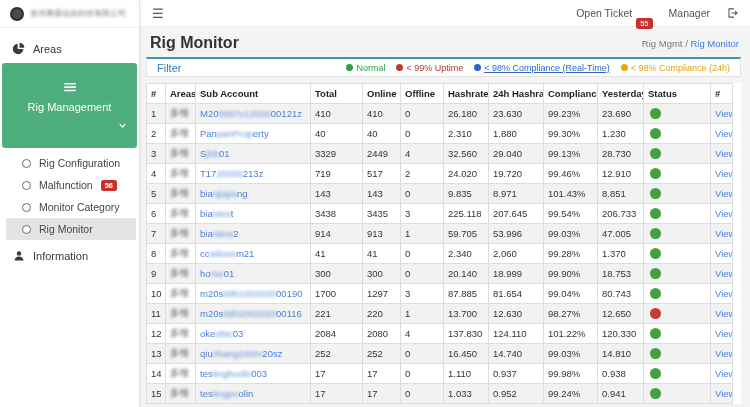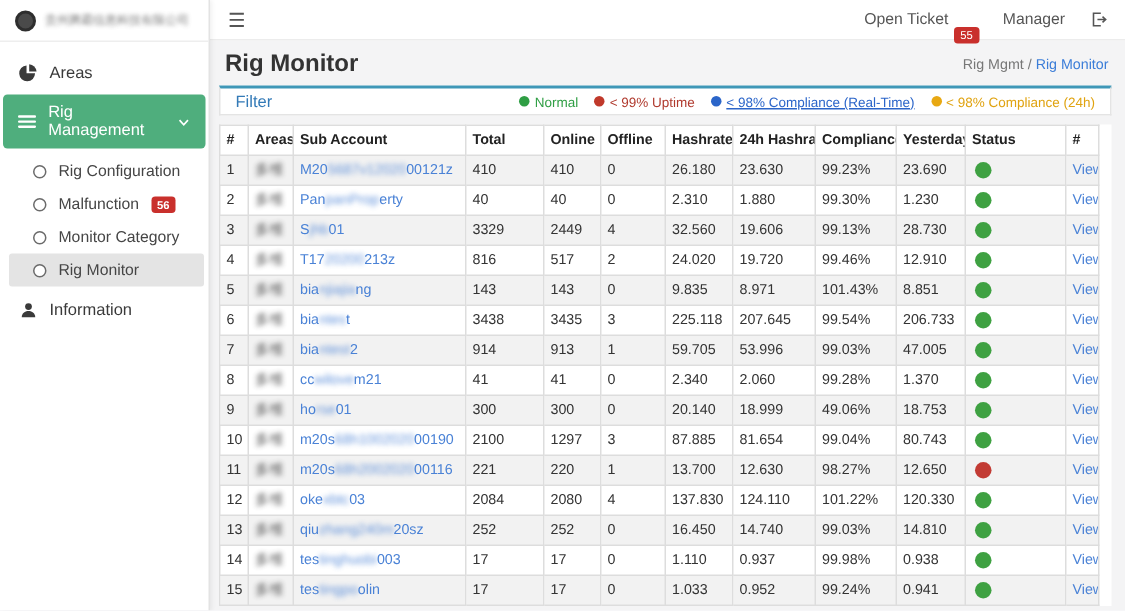--- a/index.html
+++ b/index.html
@@ -13,21 +13,21 @@
   .logo-row { height:28px; display:flex; align-items:center; gap:6px;
     padding:0 10px; border-bottom:1px solid #eee; }
   .logo-circle { width:14px; height:14px; border-radius:50%; background:#4a4a4a;
     border:2px solid #2e2e2e; flex:0 0 auto; }
   .logo-text { font-size:8px; color:#555; white-space:nowrap; filter:blur(1.5px); opacity:.8; }
   .side-nav { padding-top:8px; }
   .side-item { display:flex; align-items:center; gap:8px; padding:6px 12px;
     font-size:11px; color:#3a3a3a; cursor:pointer; }
   .side-item .ic { width:13px; display:inline-flex; justify-content:center; }
   .side-item.green { background:#4fae7d; color:#fff; margin:2px 2px; border-radius:3px;
-    padding:6px 10px; }
+    padding:18px 10px;flex-direction:column; }
   .side-item.green .chev { margin-left:auto; display:inline-flex; }
   .submenu { padding:2px 0 4px 0;text-align:right; }
   .sub-item { display:flex; align-items:center; gap:8px; padding:5px 10px 5px 22px;
     font-size:10.5px; color:#454545; cursor:pointer; }
   .sub-item .radio { width:9px; height:9px; border:1.4px solid #6b6b6b; border-radius:50%;
     flex:0 0 auto; background:#fff; }
   .sub-item.active { background:#e4e4e4; margin:0 3px 0 6px; border-radius:2px;
     padding-left:16px; }
   .badge-red { background:#c9302c; color:#fff; font-size:7.5px; padding:1px 4px;
     border-radius:2.5px; margin-left:auto; margin-right:14px; line-height:1.2;font-weight:bold; }
@@ -250,31 +250,31 @@
                 <td><span class="link">View</span></td>
               </tr>
               <tr>
                 <td>3</td>
                 <td><span class="blurred">多维</span></td>
                 <td><span class="link"><span>S</span><span class="blurred">jhb</span><span>01</span></span></td>
                 <td>3329</td>
                 <td>2449</td>
                 <td>4</td>
                 <td>32.560</td>
-                <td>19.606</td>
+                <td>29.040</td>
                 <td>99.13%</td>
                 <td>28.730</td>
                 <td><span class="dot" style="background: rgb(63, 161, 66);"></span></td>
                 <td><span class="link">View</span></td>
               </tr>
               <tr>
                 <td>4</td>
                 <td><span class="blurred">多维</span></td>
                 <td><span class="link"><span>T17</span><span class="blurred">20200</span><span>213z</span></span></td>
-                <td>816</td>
+                <td>719</td>
                 <td>517</td>
                 <td>2</td>
                 <td>24.020</td>
                 <td>19.720</td>
                 <td>99.46%</td>
                 <td>12.910</td>
                 <td><span class="dot" style="background: rgb(63, 161, 66);"></span></td>
                 <td><span class="link">View</span></td>
               </tr>
               <tr>
@@ -335,30 +335,30 @@
               </tr>
               <tr>
                 <td>9</td>
                 <td><span class="blurred">多维</span></td>
                 <td><span class="link"><span>ho</span><span class="blurred">rse</span><span>01</span></span></td>
                 <td>300</td>
                 <td>300</td>
                 <td>0</td>
                 <td>20.140</td>
                 <td>18.999</td>
-                <td>49.06%</td>
+                <td>99.90%</td>
                 <td>18.753</td>
                 <td><span class="dot" style="background: rgb(63, 161, 66);"></span></td>
                 <td><span class="link">View</span></td>
               </tr>
               <tr>
                 <td>10</td>
                 <td><span class="blurred">多维</span></td>
                 <td><span class="link"><span>m20s</span><span class="blurred">68h1002020</span><span>00190</span></span></td>
-                <td>2100</td>
+                <td>1700</td>
                 <td>1297</td>
                 <td>3</td>
                 <td>87.885</td>
                 <td>81.654</td>
                 <td>99.04%</td>
                 <td>80.743</td>
                 <td><span class="dot" style="background: rgb(63, 161, 66);"></span></td>
                 <td><span class="link">View</span></td>
               </tr>
               <tr>

